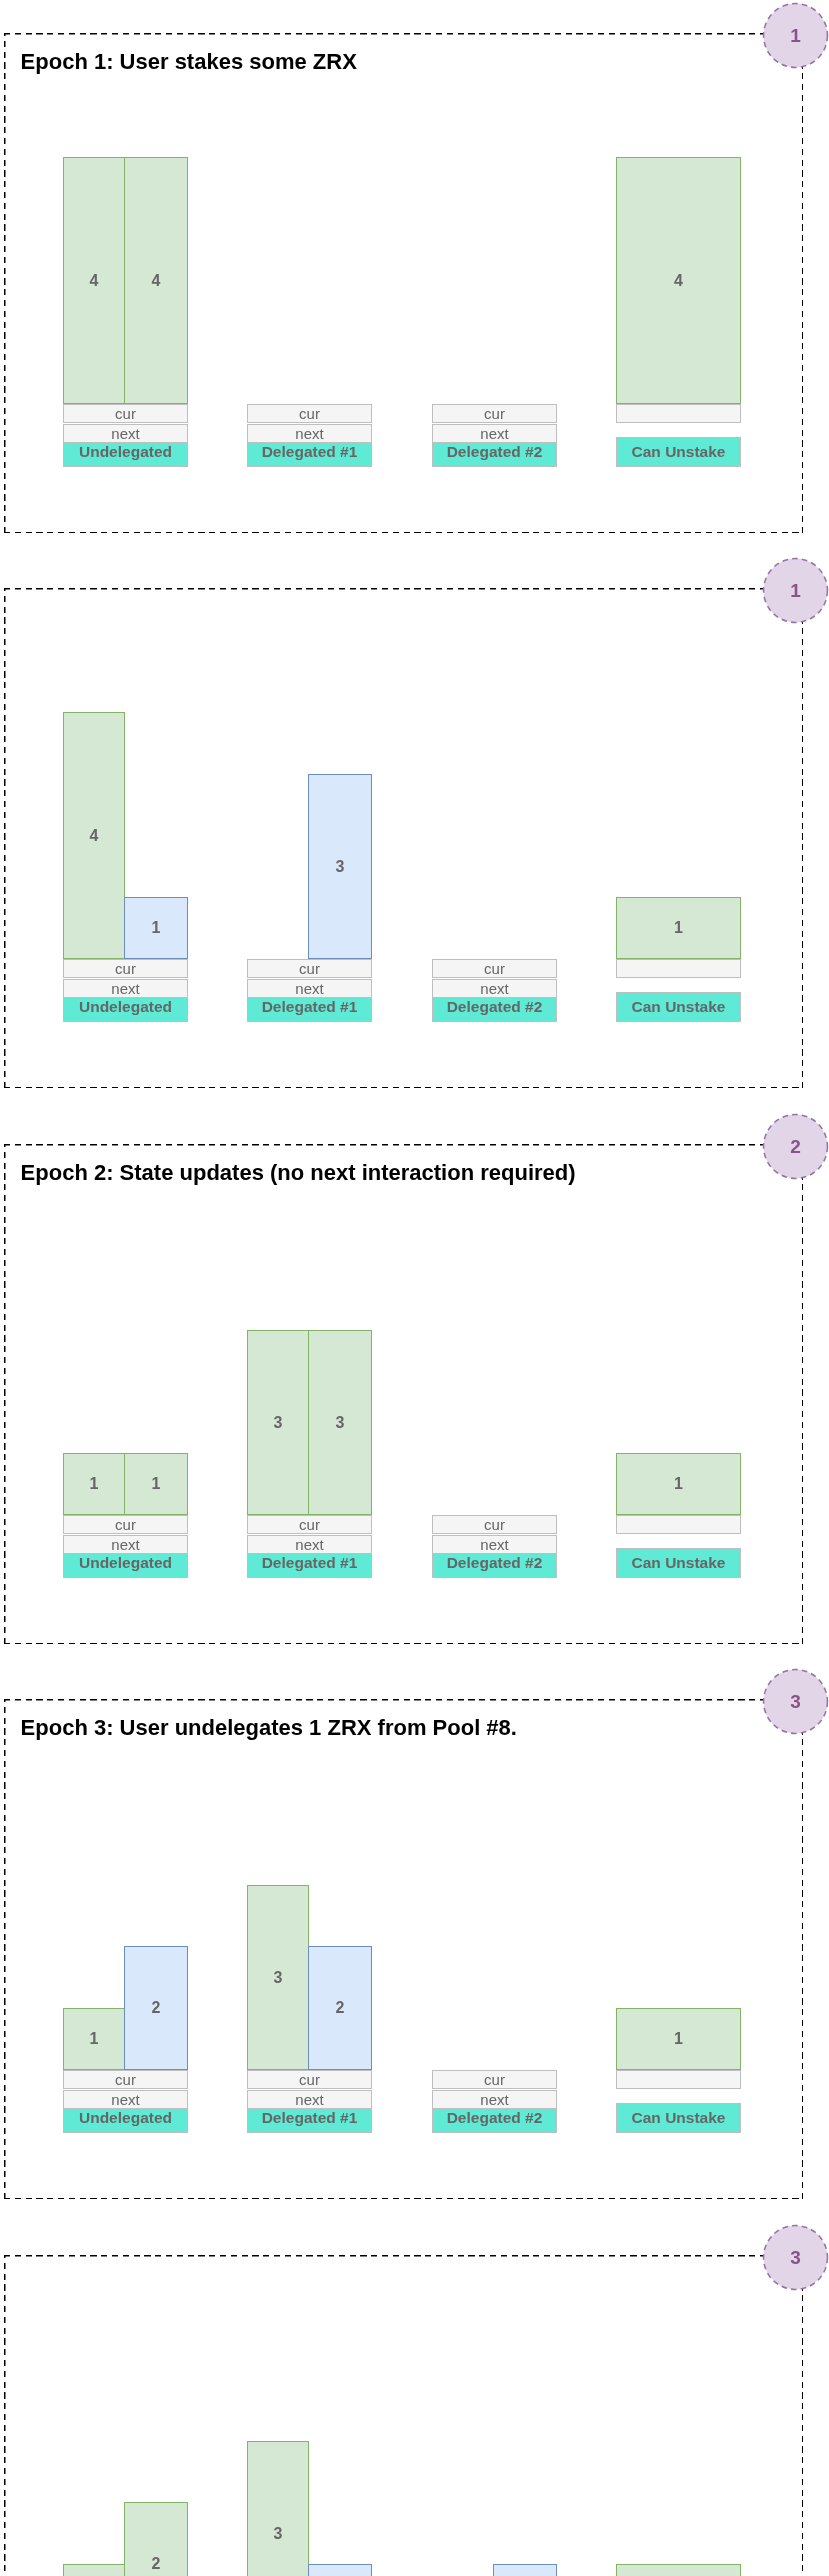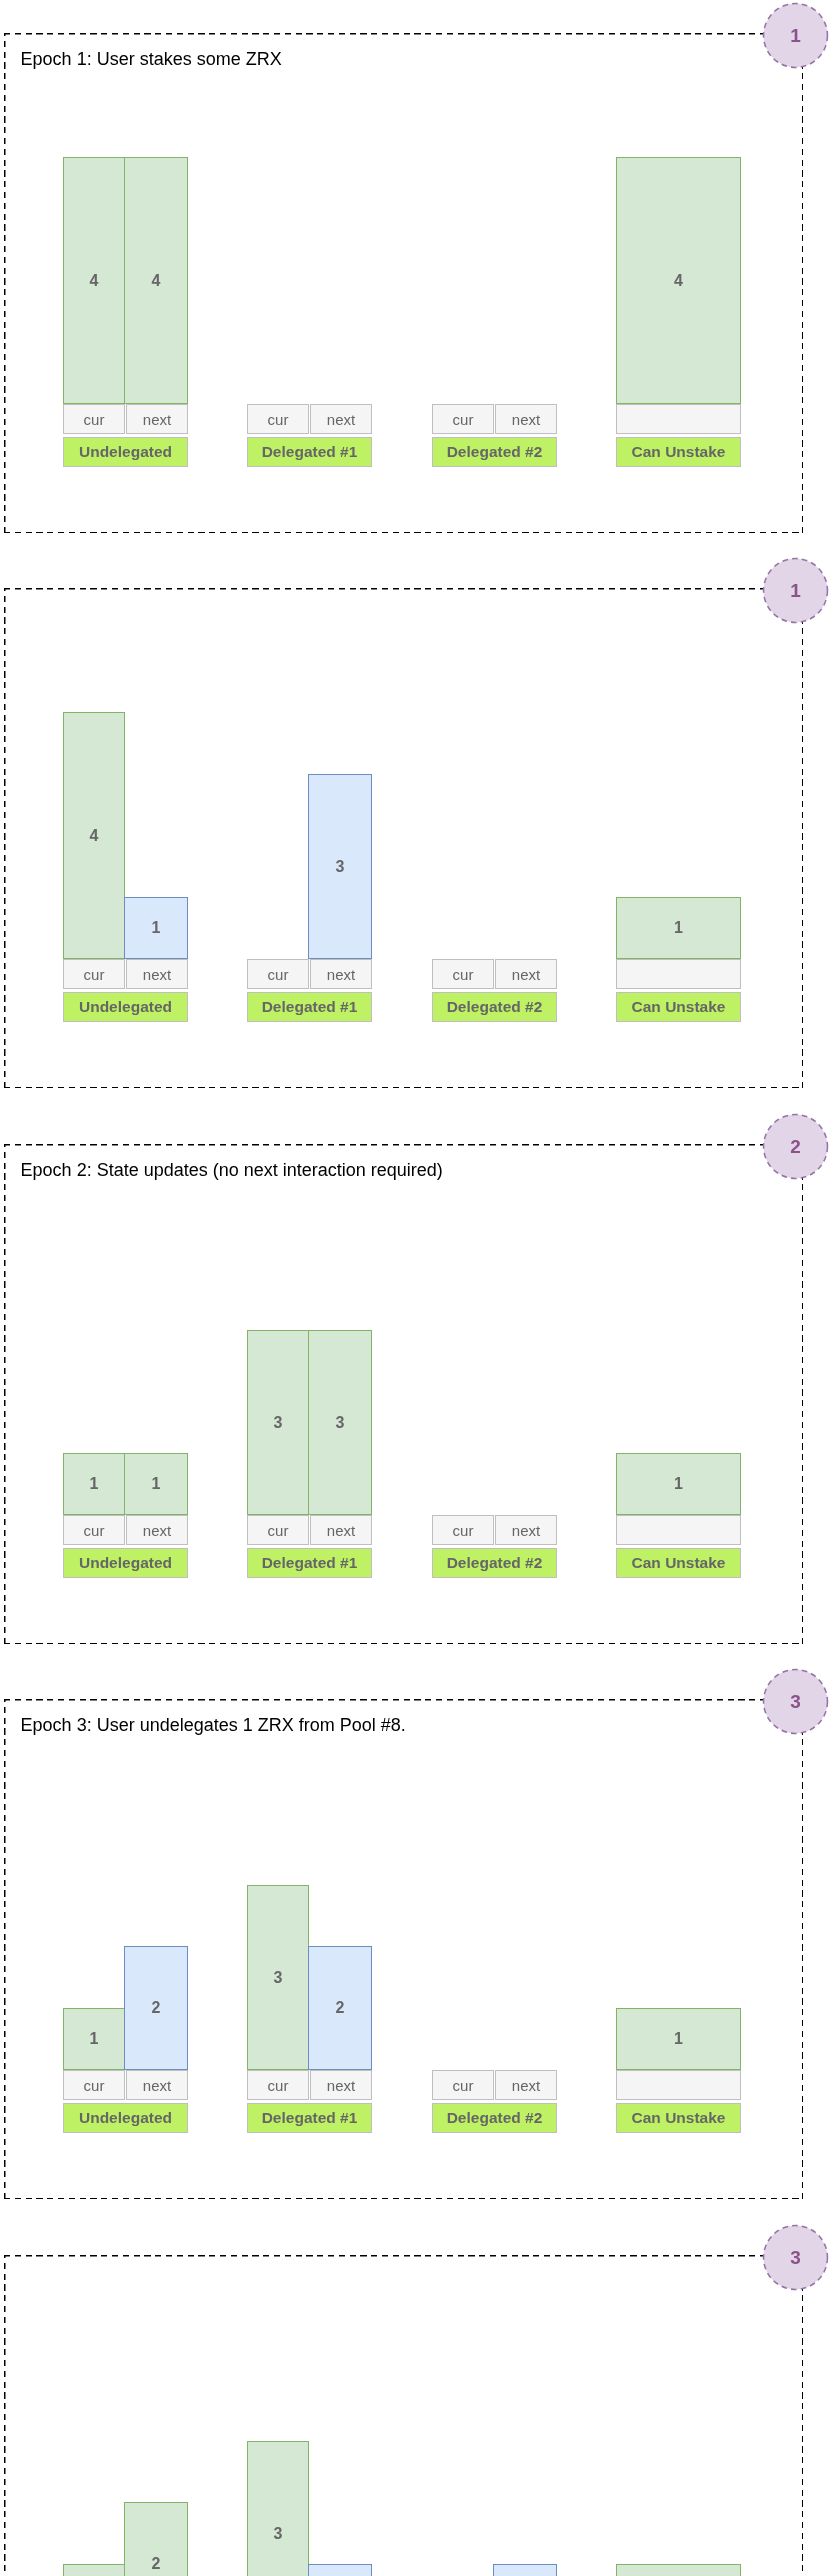--- a/index.html
+++ b/index.html
@@ -14,21 +14,21 @@
       repeating-linear-gradient(90deg,#000 0 6.2px,transparent 6.2px 10.8px),
       repeating-linear-gradient(90deg,#000 0 6.2px,transparent 6.2px 10.8px),
       repeating-linear-gradient(0deg,#000 0 6.2px,transparent 6.2px 10.8px),
       repeating-linear-gradient(0deg,#000 0 6.2px,transparent 6.2px 10.8px);
     background-size:100% 1.5px,100% 1.5px,1.5px 100%,1.5px 100%;
     background-position:0 0,0 100%,0 0,100% 0;
     background-repeat:no-repeat;
   }
   .title{
     position:absolute;left:20.6px;top:49px;margin:0;
-    font-size:18px;font-weight:400;color:#000;line-height:1.2;white-space:nowrap;
+    font-size:22px;font-weight:700;color:#000;line-height:1.2;white-space:nowrap;
   }
   .badge{position:absolute;left:762px;top:2.1px;width:67px;height:67px;}
   .badge svg{position:absolute;left:0;top:0;}
   .badge .num{
     position:absolute;left:0;top:0;width:67px;height:67px;
     display:flex;align-items:center;justify-content:center;
     font-size:19px;font-weight:700;color:#8a538a;
   }
   .groups{position:absolute;left:0;top:0;width:830px;height:555px;}
   .group{position:absolute;top:0;width:125px;height:467px;}
@@ -36,31 +36,31 @@
     position:absolute;box-sizing:border-box;border:1.5px solid;z-index:2;
     display:flex;align-items:center;justify-content:center;
   }
   .bar.green{background:#d5e8d4;border-color:#82b366;}
   .bar.blue{background:#dae8fc;border-color:#6c8ebf;}
   .bar.cur{left:0;width:62px;bottom:63px;}
   .bar.next{left:61px;width:64px;bottom:63px;}
   .bar.full{left:0;width:125px;bottom:63px;}
   .bar .val{font-size:16px;font-weight:700;color:#666;}
   .cells{
-    position:absolute;left:0;top:404px;width:125px;height:30px;
-    display:flex;gap:1px;z-index:1;
+    position:absolute;left:0;top:404px;width:125px;height:19px;
+    display:flex;gap:1px;z-index:1;flex-direction:column;
   }
   .cell{
     flex:1;box-sizing:border-box;background:#f5f5f5;border:1px solid #bfbfbf;
     display:flex;align-items:center;justify-content:center;
     font-size:15px;color:#666;
   }
   .glabel{
     position:absolute;left:0;top:437px;width:125px;height:30px;box-sizing:border-box;
-    background:#bef264;border:1px solid #bfbfbf;
+    background:#5eead4;border:1px solid #bfbfbf;
     display:flex;align-items:center;justify-content:center;
     font-size:15.5px;font-weight:700;color:#666;
   }
 </style>
 </head>
 <body>
 
 <div class="canvas">
 
   <section class="panel" style="top:0px">

